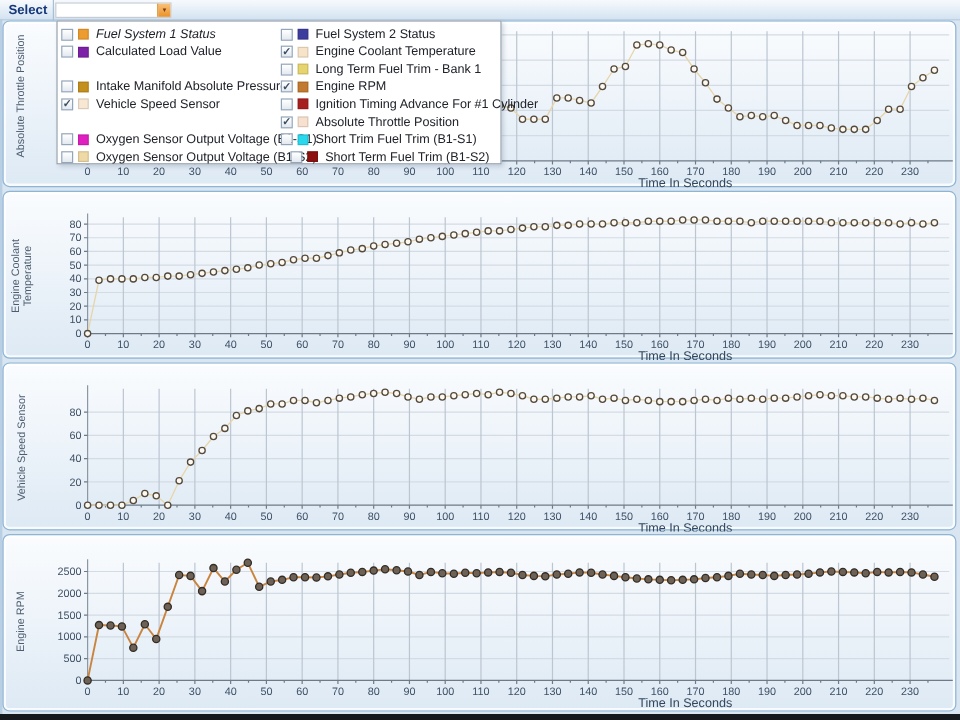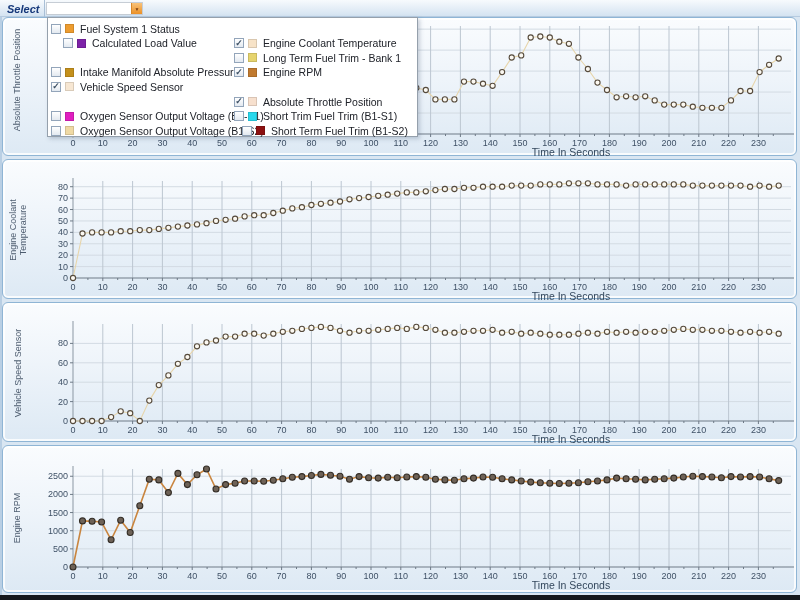--- a/index.html
+++ b/index.html
@@ -5,21 +5,21 @@
   html,body{margin:0;padding:0;}
   body{
     width:800px;height:600px;position:relative;overflow:hidden;
     background:#d9e6f2;font-family:"Liberation Sans",sans-serif;
     -webkit-font-smoothing:antialiased;
   }
   
   .topbar{
     position:absolute;left:0;top:0;width:800px;height:17px;
     background:linear-gradient(#f7fafd,#d4e3f1);
-    border-bottom:1px solid #b6cbe0;box-sizing:border-box;font-style:italic;
+    border-bottom:1px solid #b6cbe0;box-sizing:border-box;
   }
   .select-cell{
     position:absolute;left:0;top:0;width:45px;height:17px;
     border-right:1px solid #a9bfd6;box-sizing:border-box;
     display:flex;align-items:center;
   }
   .select-cell span{
     padding-left:7px;font-size:11px;font-weight:bold;color:#16387a;
   }
   .combo{
@@ -865,26 +865,26 @@
       <circle cx="737.5" cy="31.0" r="3" fill="#6e6257" stroke="#332d26" stroke-width="1.1"></circle>
       <circle cx="747.1" cy="30.6" r="3" fill="#6e6257" stroke="#332d26" stroke-width="1.1"></circle>
       <circle cx="756.6" cy="31.0" r="3" fill="#6e6257" stroke="#332d26" stroke-width="1.1"></circle>
       <circle cx="766.1" cy="32.8" r="3" fill="#6e6257" stroke="#332d26" stroke-width="1.1"></circle>
       <circle cx="775.7" cy="34.6" r="3" fill="#6e6257" stroke="#332d26" stroke-width="1.1"></circle>
     </svg>
     <div class="ylab" style="width: 98px; height: 24px; left: -35px; top: 60px; display: flex; align-items: center; justify-content: center;">Engine RPM</div>
   </div>
 
 <div class="dropdown" id="pid-dropdown">
-    <div class="dd-row" style="left: 3px; top: 3px;">
+    <div class="dd-row" style="left: 3px; top: 3px; font-style: italic;">
       <div class="dd-check"></div>
       <div class="dd-swatch" style="background: rgb(237, 156, 47);"></div>
       <span class="dd-label">Fuel System 1 Status</span>
     </div>
-    <div class="dd-row" style="left: 15px; top: 17.6px;">
+    <div class="dd-row" style="left: 3px; top: 17.6px;">
       <div class="dd-check"></div>
       <div class="dd-swatch" style="background: rgb(125, 34, 168);"></div>
       <span class="dd-label">Calculated Load Value</span>
     </div>
     <div class="dd-row" style="left: 3px; top: 46.8px;">
       <div class="dd-check"></div>
       <div class="dd-swatch" style="background: rgb(196, 144, 28);"></div>
       <span class="dd-label">Intake Manifold Absolute Pressure</span>
     </div>
     <div class="dd-row" style="left: 3px; top: 61.4px;">
@@ -895,34 +895,44 @@
     <div class="dd-row" style="left: 3px; top: 90.6px;">
       <div class="dd-check"></div>
       <div class="dd-swatch" style="background: rgb(224, 31, 192);"></div>
       <span class="dd-label">Oxygen Sensor Output Voltage (B1-S1)</span>
     </div>
     <div class="dd-row" style="left: 3px; top: 105.2px;">
       <div class="dd-check"></div>
       <div class="dd-swatch" style="background: rgb(239, 217, 164);"></div>
       <span class="dd-label">Oxygen Sensor Output Voltage (B1-S2)</span>
     </div>
+    <div class="dd-row" style="left: 186px; top: 3px;">
+      <div class="dd-check"></div>
+      <div class="dd-swatch" style="background: rgb(61, 61, 158);"></div>
+      <span class="dd-label">Fuel System 2 Status</span>
+    </div>
     <div class="dd-row" style="left: 186px; top: 17.6px;">
       <div class="dd-check">✓</div>
       <div class="dd-swatch" style="background: rgb(247, 227, 200);"></div>
       <span class="dd-label">Engine Coolant Temperature</span>
     </div>
     <div class="dd-row" style="left: 186px; top: 32.2px; text-align: center;">
       <div class="dd-check"></div>
       <div class="dd-swatch" style="background: rgb(230, 212, 110);"></div>
       <span class="dd-label">Long Term Fuel Trim - Bank 1</span>
     </div>
     <div class="dd-row" style="left: 186px; top: 46.8px;">
       <div class="dd-check">✓</div>
       <div class="dd-swatch" style="background: rgb(193, 122, 47);"></div>
       <span class="dd-label">Engine RPM</span>
+    </div>
+    <div class="dd-row" style="left: 186px; top: 61.4px;">
+      <div class="dd-check"></div>
+      <div class="dd-swatch" style="background: rgb(168, 31, 31);"></div>
+      <span class="dd-label">Ignition Timing Advance For #1 Cylinder</span>
     </div>
     <div class="dd-row" style="left: 186px; top: 76px;">
       <div class="dd-check">✓</div>
       <div class="dd-swatch" style="background: rgb(247, 224, 206);"></div>
       <span class="dd-label">Absolute Throttle Position</span>
     </div>
     <div class="dd-row" style="left: 186px; top: 90.6px;">
       <div class="dd-check"></div>
       <div class="dd-swatch" style="background: rgb(41, 216, 236);"></div>
       <span class="dd-label">Short Trim Fuel Trim (B1-S1)</span>

